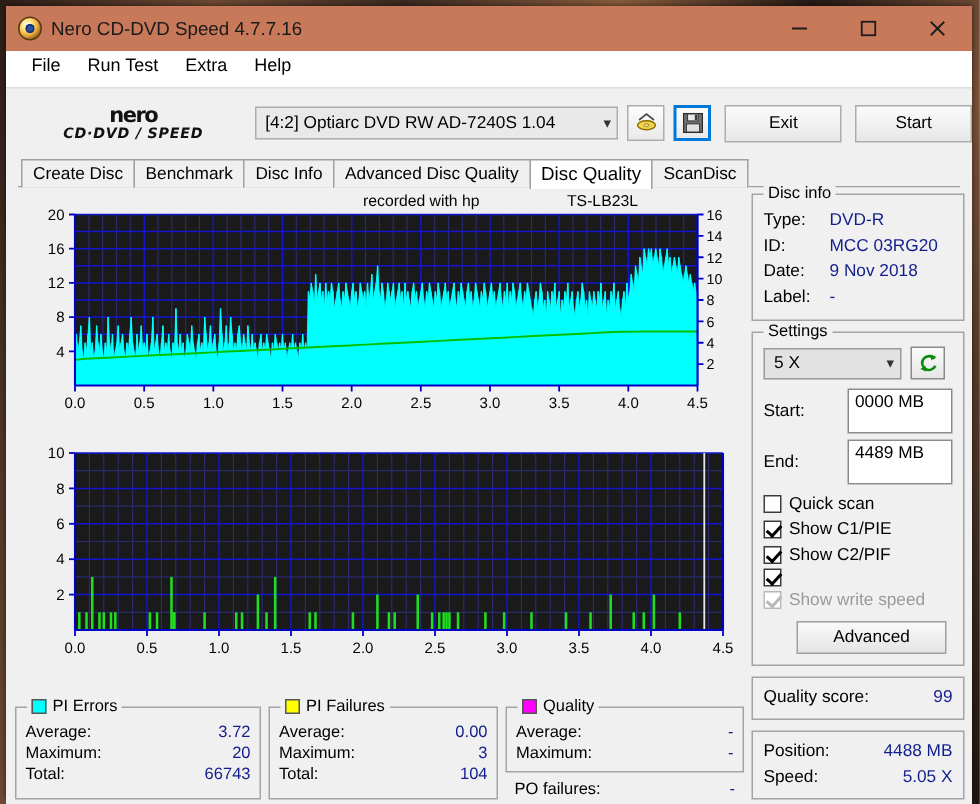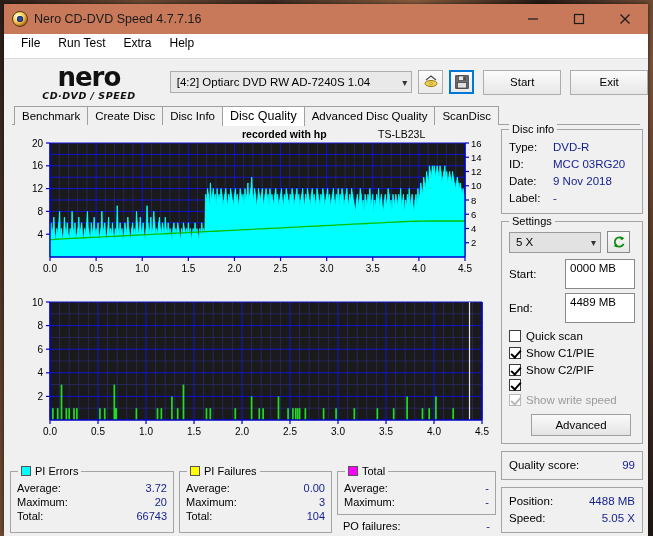--- a/index.html
+++ b/index.html
@@ -83,21 +83,21 @@
     border-top: 1px solid #dcdcdc;
   }
   #logo {
     width: 146px;
     margin-right: 8px;
     display:flex; flex-direction:column; align-items:center;
     line-height: 1;
   }
   #logo-nero {
     font-family: "DejaVu Sans", sans-serif;
-    font-size: 26px; font-weight: bold; letter-spacing: -1px;
+    font-size: 14px; font-weight: bold; letter-spacing: -1px;
     color: #111;
   }
   #logo-sub {
     font-family: "DejaVu Sans", sans-serif;
     font-size: 9.5px; font-weight: bold; letter-spacing: 0.5px;
     color: #111; font-style: italic;
     margin-top: 1px;
   }
   #drive-select {
     width: 243px; height: 22px;
@@ -309,39 +309,39 @@
 
     <div class="tbtn focused">
       <svg width="14" height="14" viewBox="0 0 14 14">
         <rect x="0.7" y="0.7" width="12.6" height="12.6" fill="#6f6f6f" stroke="#2c2c2c" stroke-width="0.8"></rect>
         <rect x="3.4" y="1" width="7" height="4.6" fill="#e8e8e8" stroke="#2c2c2c" stroke-width="0.6"></rect>
         <rect x="8.2" y="1.5" width="1.7" height="3.6" fill="#3a3a3a"></rect>
         <rect x="2.6" y="7.6" width="8.8" height="5.4" fill="#e0e0e0" stroke="#2c2c2c" stroke-width="0.6"></rect>
       </svg>
     </div>
 
+    <div class="bigbtn">Exit</div>
     <div class="bigbtn">Start</div>
-    <div class="bigbtn">Exit</div>
   </div>
 
   <div id="tabstrip">
+    <div class="tab">Create Disc</div>
     <div class="tab">Benchmark</div>
-    <div class="tab">Create Disc</div>
     <div class="tab">Disc Info</div>
+    <div class="tab">Advanced Disc Quality</div>
     <div class="tab active">Disc Quality</div>
-    <div class="tab">Advanced Disc Quality</div>
     <div class="tab">ScanDisc</div>
   </div>
 
   <div id="content">
 
     <div id="left-col">
 
       <div class="chart-wrap" id="chart-top">
-        <div class="chart-caption" style="left:232px;font-weight:bold;">recorded with hp</div>
+        <div class="chart-caption" style="left:232px;">recorded with hp</div>
         <div class="chart-caption" style="left:368px;">TS-LB23L</div>
         <svg class="chart-svg" id="svg-top" width="486" height="160" viewBox="0 0 486 160">
             <rect x="40" y="14" width="415" height="114" fill="#1a1a1a"></rect>
             <line x1="40" y1="14" x2="40" y2="128" stroke="#1414d2" stroke-width="1"></line>
             <line x1="49.22222222222222" y1="14" x2="49.22222222222222" y2="128" stroke="#2a2a6e" stroke-width="0.8"></line>
             <line x1="58.44444444444444" y1="14" x2="58.44444444444444" y2="128" stroke="#2a2a6e" stroke-width="0.8"></line>
             <line x1="67.66666666666667" y1="14" x2="67.66666666666667" y2="128" stroke="#2a2a6e" stroke-width="0.8"></line>
             <line x1="76.88888888888889" y1="14" x2="76.88888888888889" y2="128" stroke="#2a2a6e" stroke-width="0.8"></line>
             <line x1="86.11111111111111" y1="14" x2="86.11111111111111" y2="128" stroke="#1414d2" stroke-width="1"></line>
             <line x1="95.33333333333334" y1="14" x2="95.33333333333334" y2="128" stroke="#2a2a6e" stroke-width="0.8"></line>
@@ -1055,21 +1055,21 @@
           <div class="srow">
             <span class="lbl">Total:</span>
             <span class="val">104</span>
           </div>
         </div>
 
         <div style="width:159px; margin-left:5px; position:relative;">
           <div class="group grow" style="height:44px;">
             <div class="group-title">
               <span class="swatch" id="sw-jit" style="background: rgb(255, 0, 255);"></span>
-              <span>Total</span>
+              <span>Quality</span>
             </div>
             <div class="srow">
               <span class="lbl">Average:</span>
               <span class="val">-</span>
             </div>
             <div class="srow">
               <span class="lbl">Maximum:</span>
               <span class="val">-</span>
             </div>
           </div>

